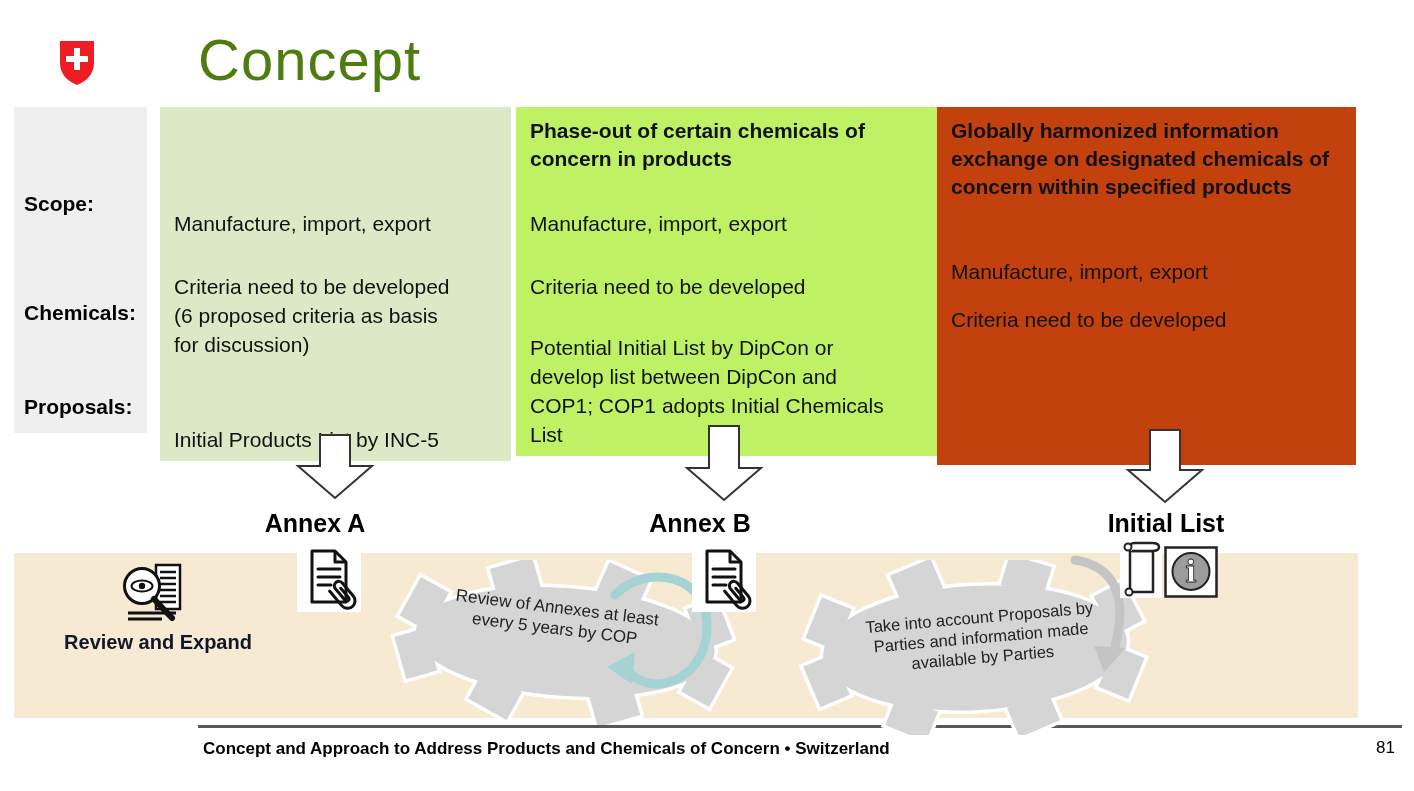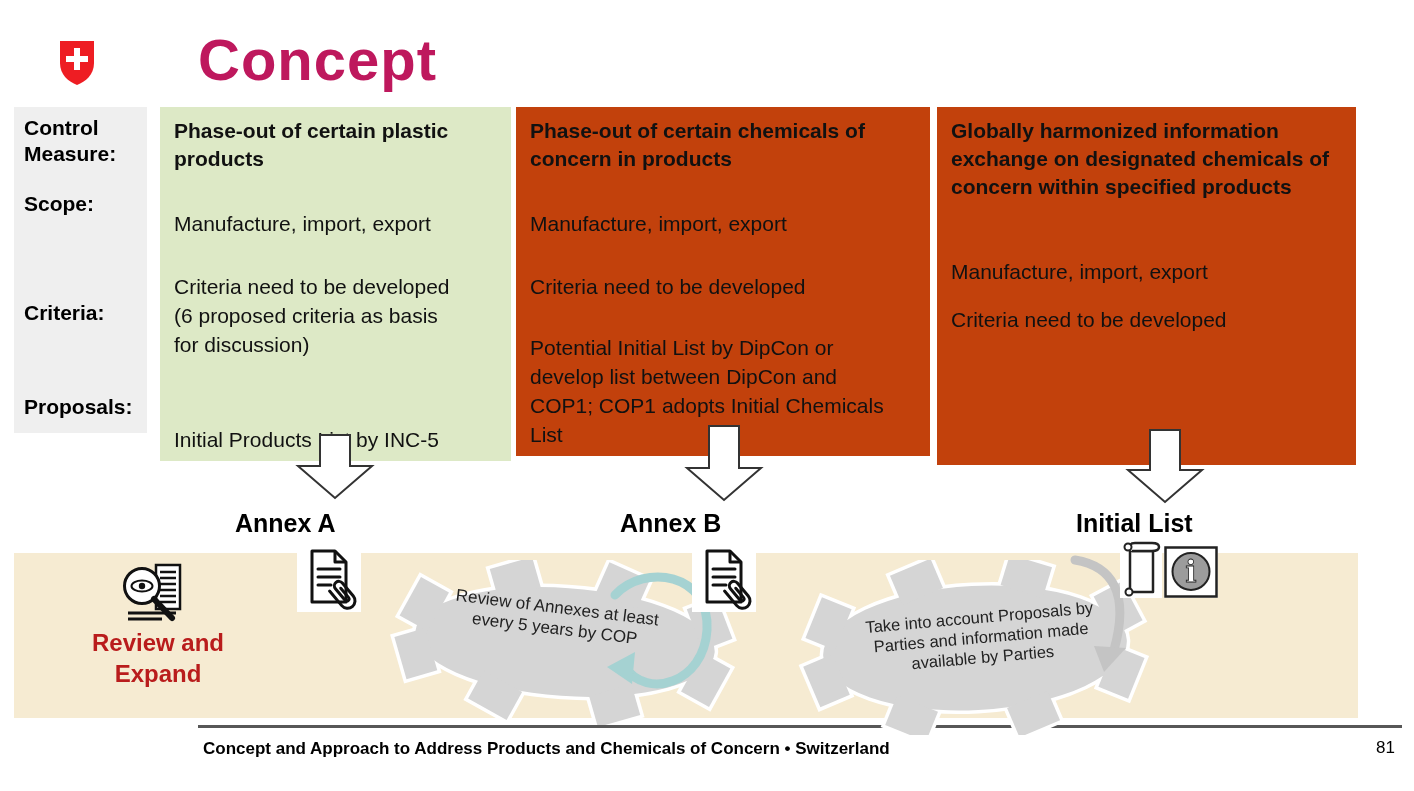--- a/index.html
+++ b/index.html
@@ -9,38 +9,38 @@
     background:#ffffff;
     font-family:"Liberation Sans", sans-serif;
     color:#1a1a1a;
     overflow:hidden;
   }
   .abs{position:absolute;}
 
   
   .slide-title{
     left:198px;top:26px;
-    font-size:58px;font-weight:bold;letter-spacing:1px;color:#be185d;
+    font-size:58px;font-weight:normal;letter-spacing:1px;color:#4d7c0f;
   }
 
   
   .rowlabels{
     left:14px;top:107px;width:133px;height:326px;
     background:#efefef;
   }
   .rowlabel{
     position:absolute;left:10px;width:118px;
     font-size:21px;font-weight:bold;line-height:26px;color:#000;
   }
   .rl-0{top:8px;} .rl-1{top:84px;} .rl-2{top:193px;} .rl-3{top:287px;}
 
   
   .col{position:absolute;top:107px;}
   .col-1{left:160px;width:351px;height:354px;background:#dde9c6;}
-  .col-2{left:516px;width:414px;height:349px;background:#c2410c;}
+  .col-2{left:516px;width:414px;height:349px;background:#bef264;padding-left:13px;}
   .col-3{left:937px;width:419px;height:358px;background:#c2410c;}
   .col p{
     position:absolute;left:14px;margin:0;
     font-size:21px;line-height:29px;color:#111;
   }
   .col p.b{font-weight:bold;line-height:28px;}
   .c1-title{top:10px;width:310px;}
   .c1-scope{top:102px;width:330px;}
   .c1-criteria{top:165px;width:280px;}
   .c1-timeline{top:318px;width:335px;}
@@ -52,35 +52,35 @@
   .c3-scope{top:150px;width:390px;}
   .c3-criteria{top:198px;width:390px;}
   .c3-timeline{top:256px;width:385px;}
 
   
   .arrow-layer{left:0;top:0;z-index:5;pointer-events:none;}
 
   
   .result-label{
     position:absolute;top:509px;
-    font-size:25px;font-weight:bold;color:#000;text-align:left;
+    font-size:25px;font-weight:bold;color:#000;text-align:center;
   }
   .res-a{left:235px;width:160px;}
   .res-b{left:620px;width:160px;}
   .res-c{left:1076px;width:180px;}
 
   
   .band{
     left:14px;top:553px;width:1344px;height:165px;
     background:#f6ebd2;
   }
   .review-expand{
     left:60px;top:627px;width:196px;
-    font-size:24px;font-weight:bold;line-height:31px;
-    text-align:center;color:#b91c1c;z-index:6;
+    font-size:20px;font-weight:bold;line-height:31px;
+    text-align:center;color:#0f172a;z-index:6;
   }
   .gear-text{
     position:absolute;z-index:6;
     font-size:17px;line-height:21px;text-align:center;color:#222;
   }
   .gear-text-1{left:438px;top:597px;width:236px;transform:rotate(7deg);}
   .gear-text-2{left:845px;top:607px;width:272px;font-size:16.5px;line-height:20px;transform:rotate(-5deg);}
 
   .icon-tile{z-index:7;background:#fff;}
 
@@ -94,28 +94,26 @@
 
 <svg class="abs" style="left:57px;top:39px;" width="40" height="48" viewBox="0 0 40 48">
   <path d="M3 2 H37 V24 C37 36 28.5 42.5 20 46 C11.5 42.5 3 36 3 24 Z" fill="#ee1d23"></path>
   <rect x="17" y="9" width="6" height="22" fill="#fff"></rect>
   <rect x="9" y="17" width="22" height="6" fill="#fff"></rect>
 </svg>
 
 <div class="abs slide-title">Concept</div>
 
 <div class="abs rowlabels">
-  <div class="rowlabel rl-0">Control Measure:</div>
   <div class="rowlabel rl-1">Scope:</div>
-  <div class="rowlabel rl-2">Criteria:</div>
+  <div class="rowlabel rl-2">Chemicals:</div>
   <div class="rowlabel rl-3">Proposals:</div>
 </div>
 
 <div class="col col-1">
-  <p class="b c1-title">Phase-out of certain plastic products</p>
   <p class="c1-scope">Manufacture, import, export</p>
   <p class="c1-criteria">Criteria need to be developed  (6 proposed criteria as basis for discussion)</p>
   <p class="c1-timeline">Initial Products List by INC-5</p>
 </div>
 
 <div class="col col-2">
   <p class="b c2-title">Phase-out of certain chemicals of concern in products</p>
   <p class="c2-scope">Manufacture, import, export</p>
   <p class="c2-criteria">Criteria need to be developed</p>
   <p class="c2-timeline">Potential Initial List by DipCon or develop list between DipCon and COP1; COP1 adopts Initial Chemicals List</p>

